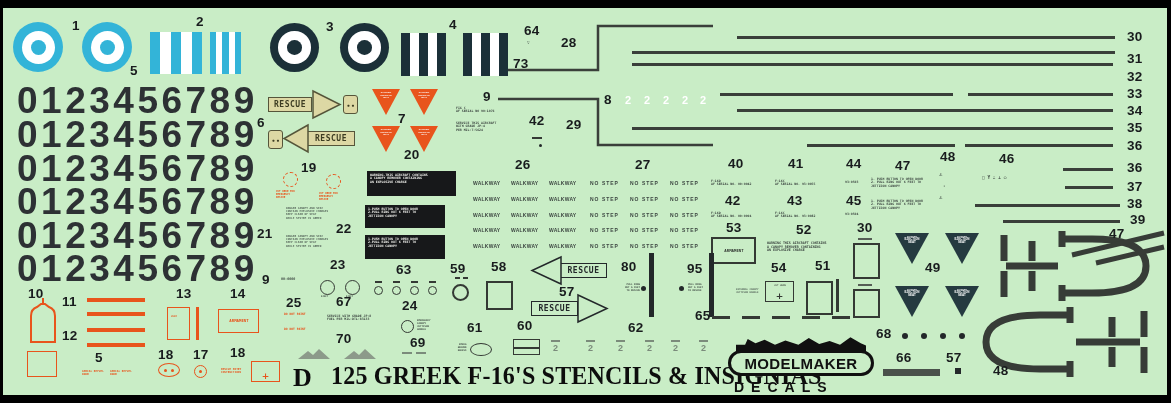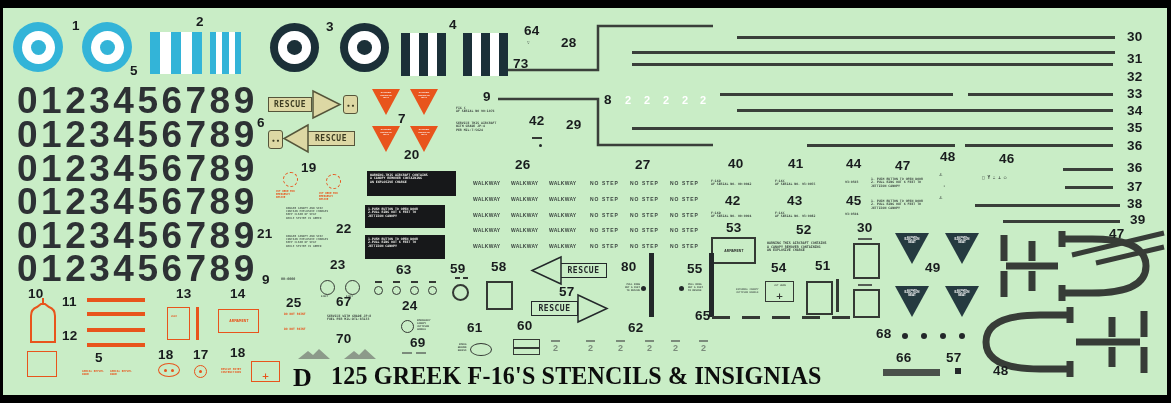--- a/index.html
+++ b/index.html
@@ -19,20 +19,25 @@
 </style>
 </head>
 <body>
 
 <div id="sheet">
   <div id="paper"></div>
 
   <span class="title-d">D</span>
   <span class="title-main">125 GREEK F-16'S STENCILS &amp; INSIGNIAS</span>
 
+  <div class="logo">
+    <div class="logo-skyline"></div>
+    <div class="logo-oval">MODELMAKER</div>
+    <div class="logo-sub">DECALS</div>
+  </div>
 <svg width="1171" height="403" style="position: absolute; left: 0px; top: 0px;">
       <path d="M713,26 H598 V70 H498" fill="none" stroke="#3a3f3a" stroke-width="2.5"></path>
       <path d="M498,99 H598 V145 H713" fill="none" stroke="#3a3f3a" stroke-width="2.5"></path>
       <path d="M1062,239 H1092 Q1146,239 1146,266 Q1146,293 1092,293 H1062 M1062,231 V247 M1062,285 V301" fill="none" stroke="#373c37" stroke-width="7"></path>
       <path d="M1004,235 V261 M1004,271 V297 M1006,266 H1058 M1032,241 V261 M1032,271 V291" fill="none" stroke="#373c37" stroke-width="7"></path>
       <path d="M1072,255 L1164,233 M1096,263 L1164,247" fill="none" stroke="#373c37" stroke-width="5"></path>
       <path d="M1070,315 H1040 Q986,315 986,342 Q986,369 1040,369 H1070 M1070,307 V323 M1070,361 V377" fill="none" stroke="#373c37" stroke-width="7"></path>
       <path d="M1144,311 V337 M1144,347 V373 M1076,342 H1140 M1112,317 V337 M1112,347 V367" fill="none" stroke="#373c37" stroke-width="7"></path>
       <path d="M31,342 V316 Q31,309 37,307 L41,304 H45 L49,307 Q55,309 55,316 V342 Z" fill="none" stroke="#e8541c" stroke-width="2"></path>
       <path d="M43,298 V304" fill="none" stroke="#e8541c" stroke-width="2"></path>
@@ -497,21 +502,21 @@
     <div style="position: absolute; left: 286px; top: 295px; color: rgb(25, 28, 30); font: bold 13.5px &quot;Liberation Sans&quot;, sans-serif; letter-spacing: 0.3px;">25</div>
     <div style="position: absolute; left: 336px; top: 294px; color: rgb(25, 28, 30); font: bold 13.5px &quot;Liberation Sans&quot;, sans-serif; letter-spacing: 0.3px;">67</div>
     <div style="position: absolute; left: 402px; top: 298px; color: rgb(25, 28, 30); font: bold 13.5px &quot;Liberation Sans&quot;, sans-serif; letter-spacing: 0.3px;">24</div>
     <div style="position: absolute; left: 336px; top: 331px; color: rgb(25, 28, 30); font: bold 13.5px &quot;Liberation Sans&quot;, sans-serif; letter-spacing: 0.3px;">70</div>
     <div style="position: absolute; left: 410px; top: 335px; color: rgb(25, 28, 30); font: bold 13.5px &quot;Liberation Sans&quot;, sans-serif; letter-spacing: 0.3px;">69</div>
     <div style="position: absolute; left: 467px; top: 320px; color: rgb(25, 28, 30); font: bold 13.5px &quot;Liberation Sans&quot;, sans-serif; letter-spacing: 0.3px;">61</div>
     <div style="position: absolute; left: 517px; top: 318px; color: rgb(25, 28, 30); font: bold 13.5px &quot;Liberation Sans&quot;, sans-serif; letter-spacing: 0.3px;">60</div>
     <div style="position: absolute; left: 559px; top: 284px; color: rgb(25, 28, 30); font: bold 13.5px &quot;Liberation Sans&quot;, sans-serif; letter-spacing: 0.3px;">57</div>
     <div style="position: absolute; left: 628px; top: 320px; color: rgb(25, 28, 30); font: bold 13.5px &quot;Liberation Sans&quot;, sans-serif; letter-spacing: 0.3px;">62</div>
     <div style="position: absolute; left: 621px; top: 259px; color: rgb(25, 28, 30); font: bold 13.5px &quot;Liberation Sans&quot;, sans-serif; letter-spacing: 0.3px;">80</div>
-    <div style="position: absolute; left: 687px; top: 261px; color: rgb(25, 28, 30); font: bold 13.5px &quot;Liberation Sans&quot;, sans-serif; letter-spacing: 0.3px;">55</div>
+    <div style="position: absolute; left: 687px; top: 261px; color: rgb(25, 28, 30); font: bold 13.5px &quot;Liberation Sans&quot;, sans-serif; letter-spacing: 0.3px;">95</div>
     <div style="position: absolute; left: 695px; top: 308px; color: rgb(25, 28, 30); font: bold 13.5px &quot;Liberation Sans&quot;, sans-serif; letter-spacing: 0.3px;">65</div>
     <div style="position: absolute; left: 515px; top: 157px; color: rgb(25, 28, 30); font: bold 13.5px &quot;Liberation Sans&quot;, sans-serif; letter-spacing: 0.3px;">26</div>
     <div style="position: absolute; left: 635px; top: 157px; color: rgb(25, 28, 30); font: bold 13.5px &quot;Liberation Sans&quot;, sans-serif; letter-spacing: 0.3px;">27</div>
     <div style="position: absolute; left: 728px; top: 156px; color: rgb(25, 28, 30); font: bold 13.5px &quot;Liberation Sans&quot;, sans-serif; letter-spacing: 0.3px;">40</div>
     <div style="position: absolute; left: 788px; top: 156px; color: rgb(25, 28, 30); font: bold 13.5px &quot;Liberation Sans&quot;, sans-serif; letter-spacing: 0.3px;">41</div>
     <div style="position: absolute; left: 725px; top: 193px; color: rgb(25, 28, 30); font: bold 13.5px &quot;Liberation Sans&quot;, sans-serif; letter-spacing: 0.3px;">42</div>
     <div style="position: absolute; left: 787px; top: 193px; color: rgb(25, 28, 30); font: bold 13.5px &quot;Liberation Sans&quot;, sans-serif; letter-spacing: 0.3px;">43</div>
     <div style="position: absolute; left: 846px; top: 156px; color: rgb(25, 28, 30); font: bold 13.5px &quot;Liberation Sans&quot;, sans-serif; letter-spacing: 0.3px;">44</div>
     <div style="position: absolute; left: 846px; top: 193px; color: rgb(25, 28, 30); font: bold 13.5px &quot;Liberation Sans&quot;, sans-serif; letter-spacing: 0.3px;">45</div>
     <div style="position: absolute; left: 999px; top: 151px; color: rgb(25, 28, 30); font: bold 13.5px &quot;Liberation Sans&quot;, sans-serif; letter-spacing: 0.3px;">46</div>

